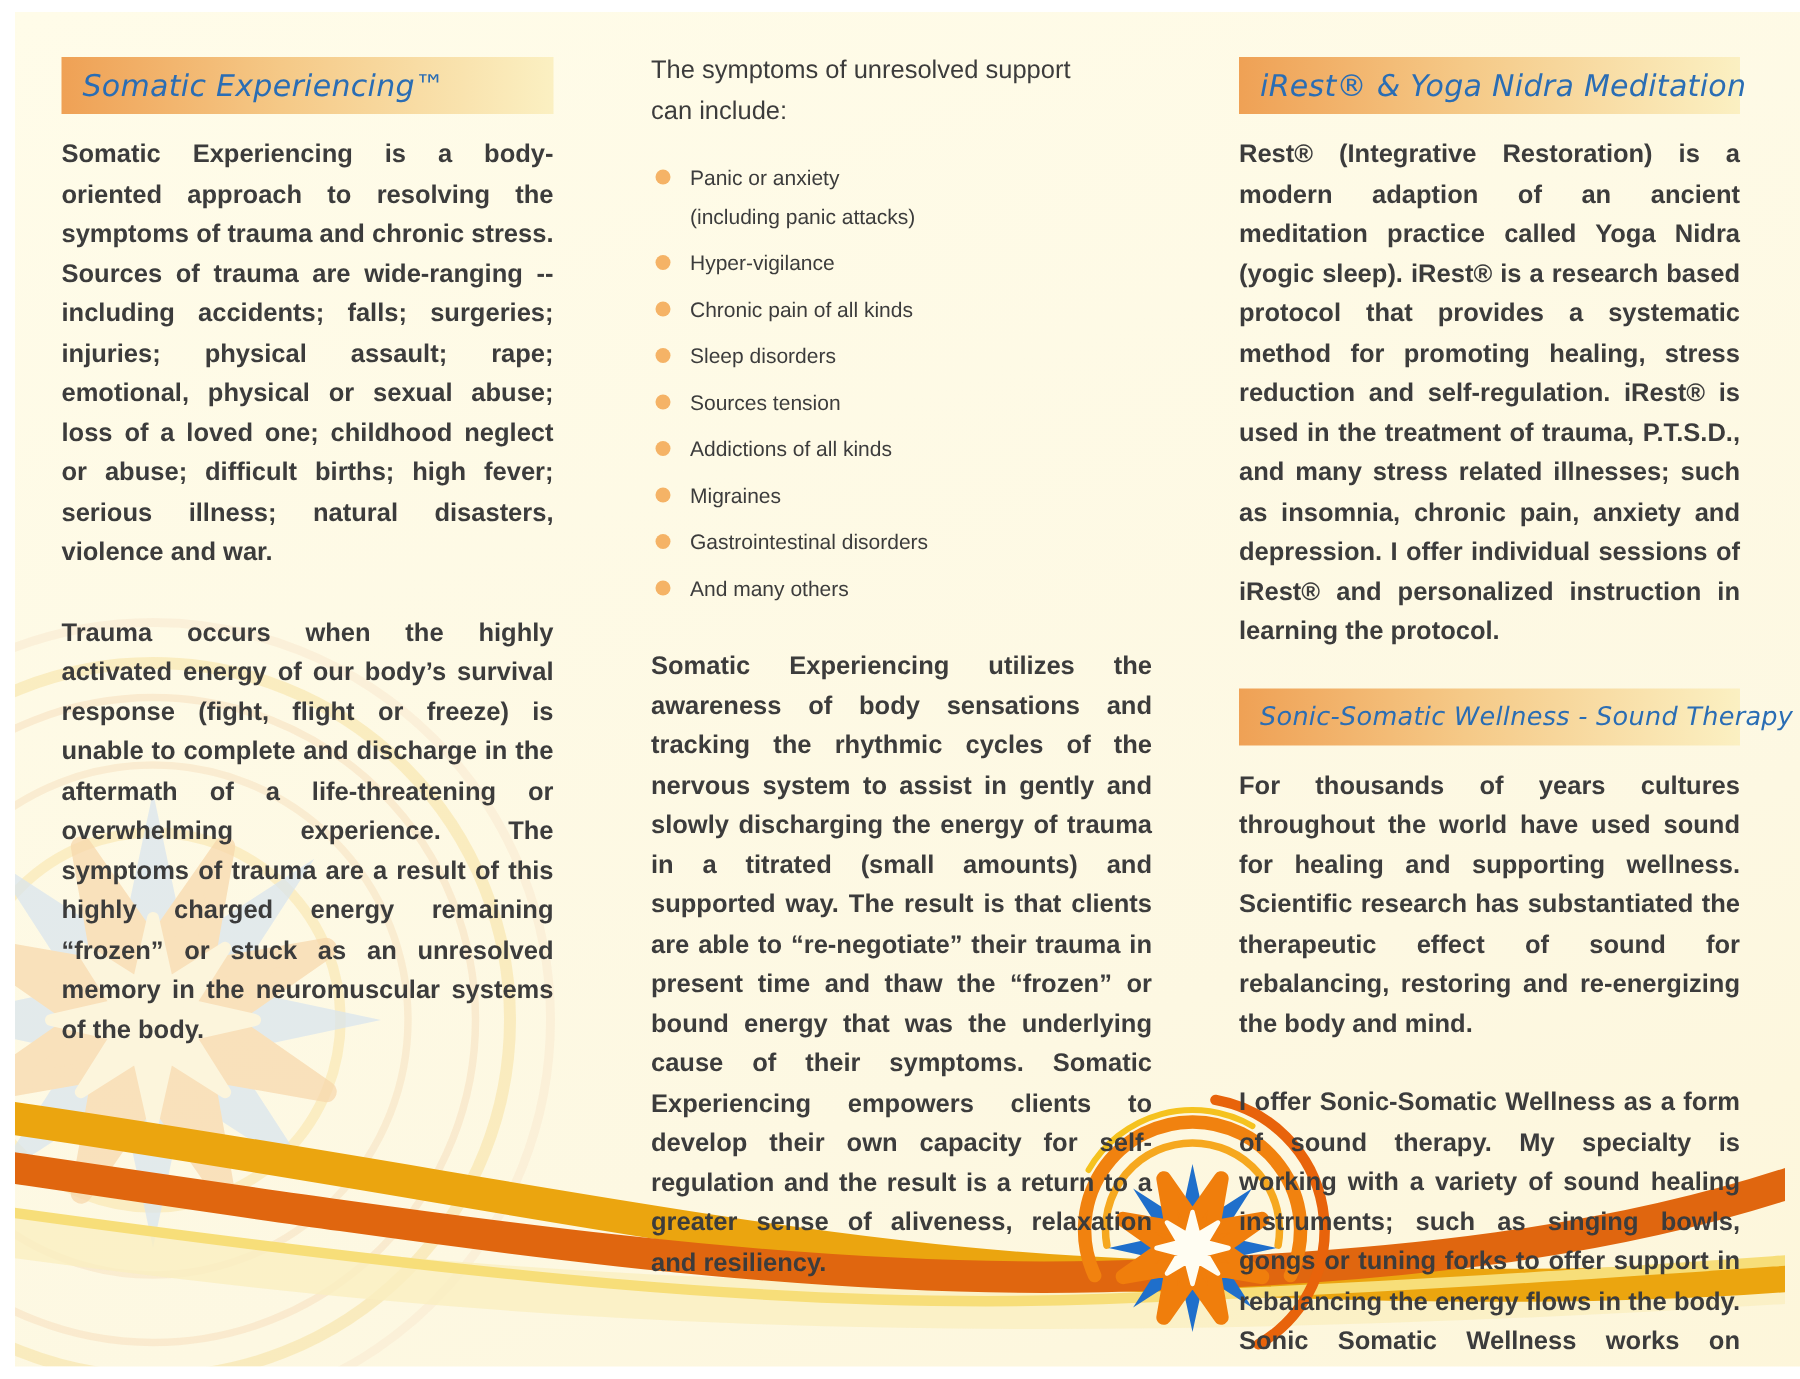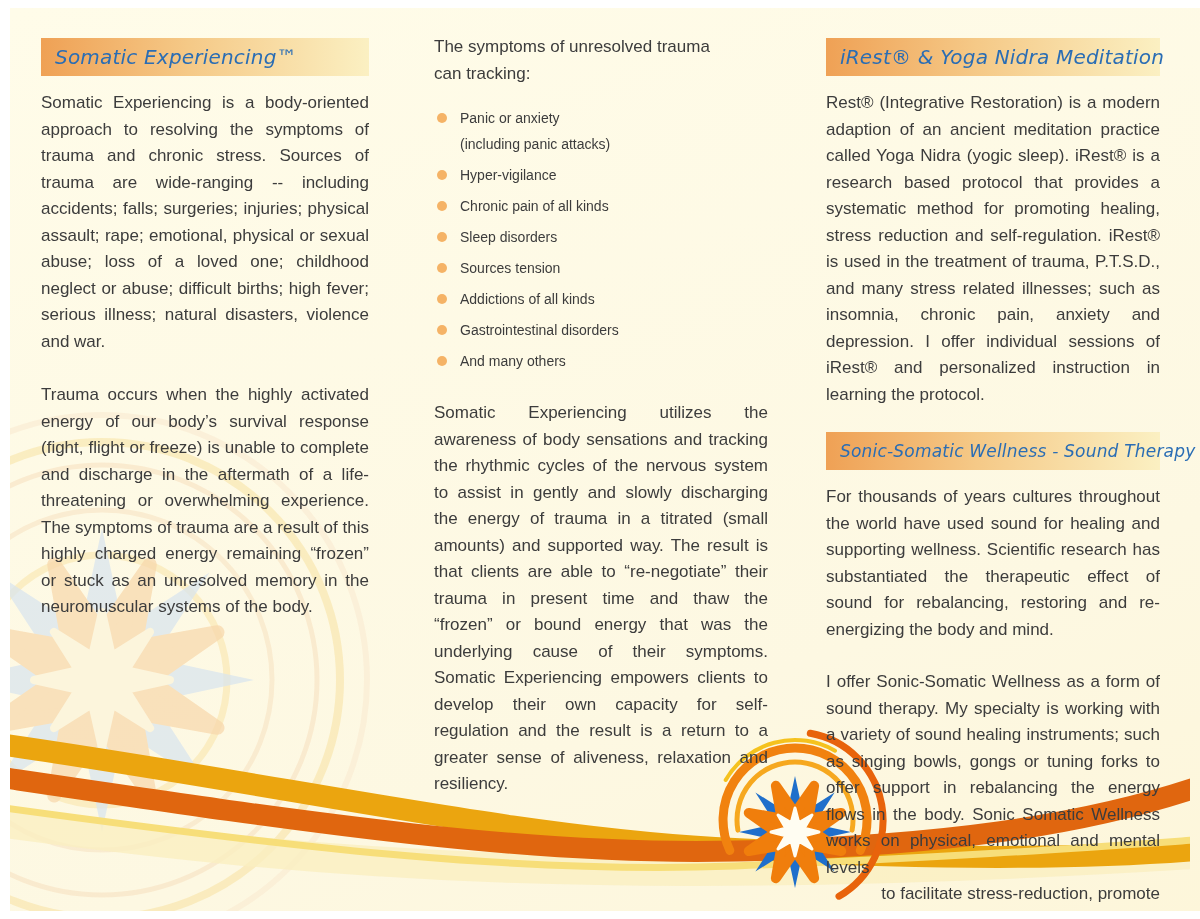--- a/index.html
+++ b/index.html
@@ -13,21 +13,21 @@
   #col3{left:816px;top:30px;width:334px;}
   .hbar{height:38px;display:flex;align-items:center;padding:0 14px;box-sizing:border-box;
         background:linear-gradient(90deg,#efa155 0%,#f5c987 45%,#fbf0c2 100%);
         margin-bottom:14px;}
   .hbar span{font-family:"DejaVu Sans",sans-serif;font-style:italic;font-size:20px;
         color:#2a6db4;letter-spacing:.2px;white-space:nowrap;}
   .hbar.h2 span{font-size:17px;}
   .mt{margin-top:24px;}
   .body{font-family:"Liberation Sans",sans-serif;font-size:17px;line-height:26.5px;
         color:#3c3c3c;margin:0;}
-  .jt{text-align:justify;}
+  .jt{text-align:justify;font-weight:bold;}
   .sp{margin-top:27px;}
   .intro{width:302px;margin-bottom:18px;}
   .bullets{list-style:none;margin:0;padding:0;}
   .bullet-item{position:relative;padding-left:26px;margin-bottom:5px;
         font-family:"Liberation Sans",sans-serif;font-size:14px;line-height:26px;color:#3c3c3c;}
   .dot{position:absolute;left:3px;top:8px;width:10px;height:10px;border-radius:50%;
         background:#f5b366;}
   .closing{margin-top:26px;}
   .p1{margin-bottom:16px;}
   .pm12{margin-top:12px;}
@@ -78,28 +78,29 @@
 
   <div class="col" id="col1">
     <div class="hbar">
       <span>Somatic Experiencing™</span>
     </div>
     <p class="body jt">Somatic Experiencing is a body-oriented approach to resolving the symptoms of trauma and chronic stress. Sources of trauma are wide-ranging -- including accidents; falls; surgeries; injuries; physical assault; rape; emotional, physical or sexual abuse; loss of a loved one; childhood neglect or abuse; difficult births; high fever; serious illness; natural disasters, violence and war.</p>
     <p class="body jt sp">Trauma occurs when the highly activated energy of our body’s survival response (fight, flight or freeze) is unable to complete and discharge in the aftermath of a life-threatening or overwhelming experience. The symptoms of trauma are a result of this highly charged energy remaining “frozen” or stuck as an unresolved memory in the neuromuscular systems of the body.</p>
   </div>
 
   <div class="col" id="col2">
-    <p class="body intro">The symptoms of unresolved trauma can tracking:</p>
+    <p class="body intro">The symptoms of unresolved support can include:</p>
     <ul class="bullets">
         <li class="bullet-item"><span class="dot"></span><span>Panic or anxiety<br><span>(including panic attacks)</span></span></li>
         <li class="bullet-item"><span class="dot"></span><span>Hyper-vigilance</span></li>
         <li class="bullet-item"><span class="dot"></span><span>Chronic pain of all kinds</span></li>
         <li class="bullet-item"><span class="dot"></span><span>Sleep disorders</span></li>
         <li class="bullet-item"><span class="dot"></span><span>Sources tension</span></li>
         <li class="bullet-item"><span class="dot"></span><span>Addictions of all kinds</span></li>
+        <li class="bullet-item"><span class="dot"></span><span>Migraines</span></li>
         <li class="bullet-item"><span class="dot"></span><span>Gastrointestinal disorders</span></li>
         <li class="bullet-item"><span class="dot"></span><span>And many others</span></li>
       </ul>
     <p class="body jt closing">Somatic Experiencing utilizes the awareness of body sensations and tracking the rhythmic cycles of the nervous system to assist in gently and slowly discharging the energy of trauma in a titrated (small amounts) and supported way. The result is that clients are able to “re-negotiate” their trauma in present time and thaw the “frozen” or bound energy that was the underlying cause of their symptoms. Somatic Experiencing empowers clients to develop their own capacity for self- regulation and the result is a return to a greater sense of aliveness, relaxation and resiliency.</p>
   </div>
 
   <div class="col" id="col3">
     <div class="hbar">
       <span>iRest® &amp; Yoga Nidra Meditation</span>
     </div>

